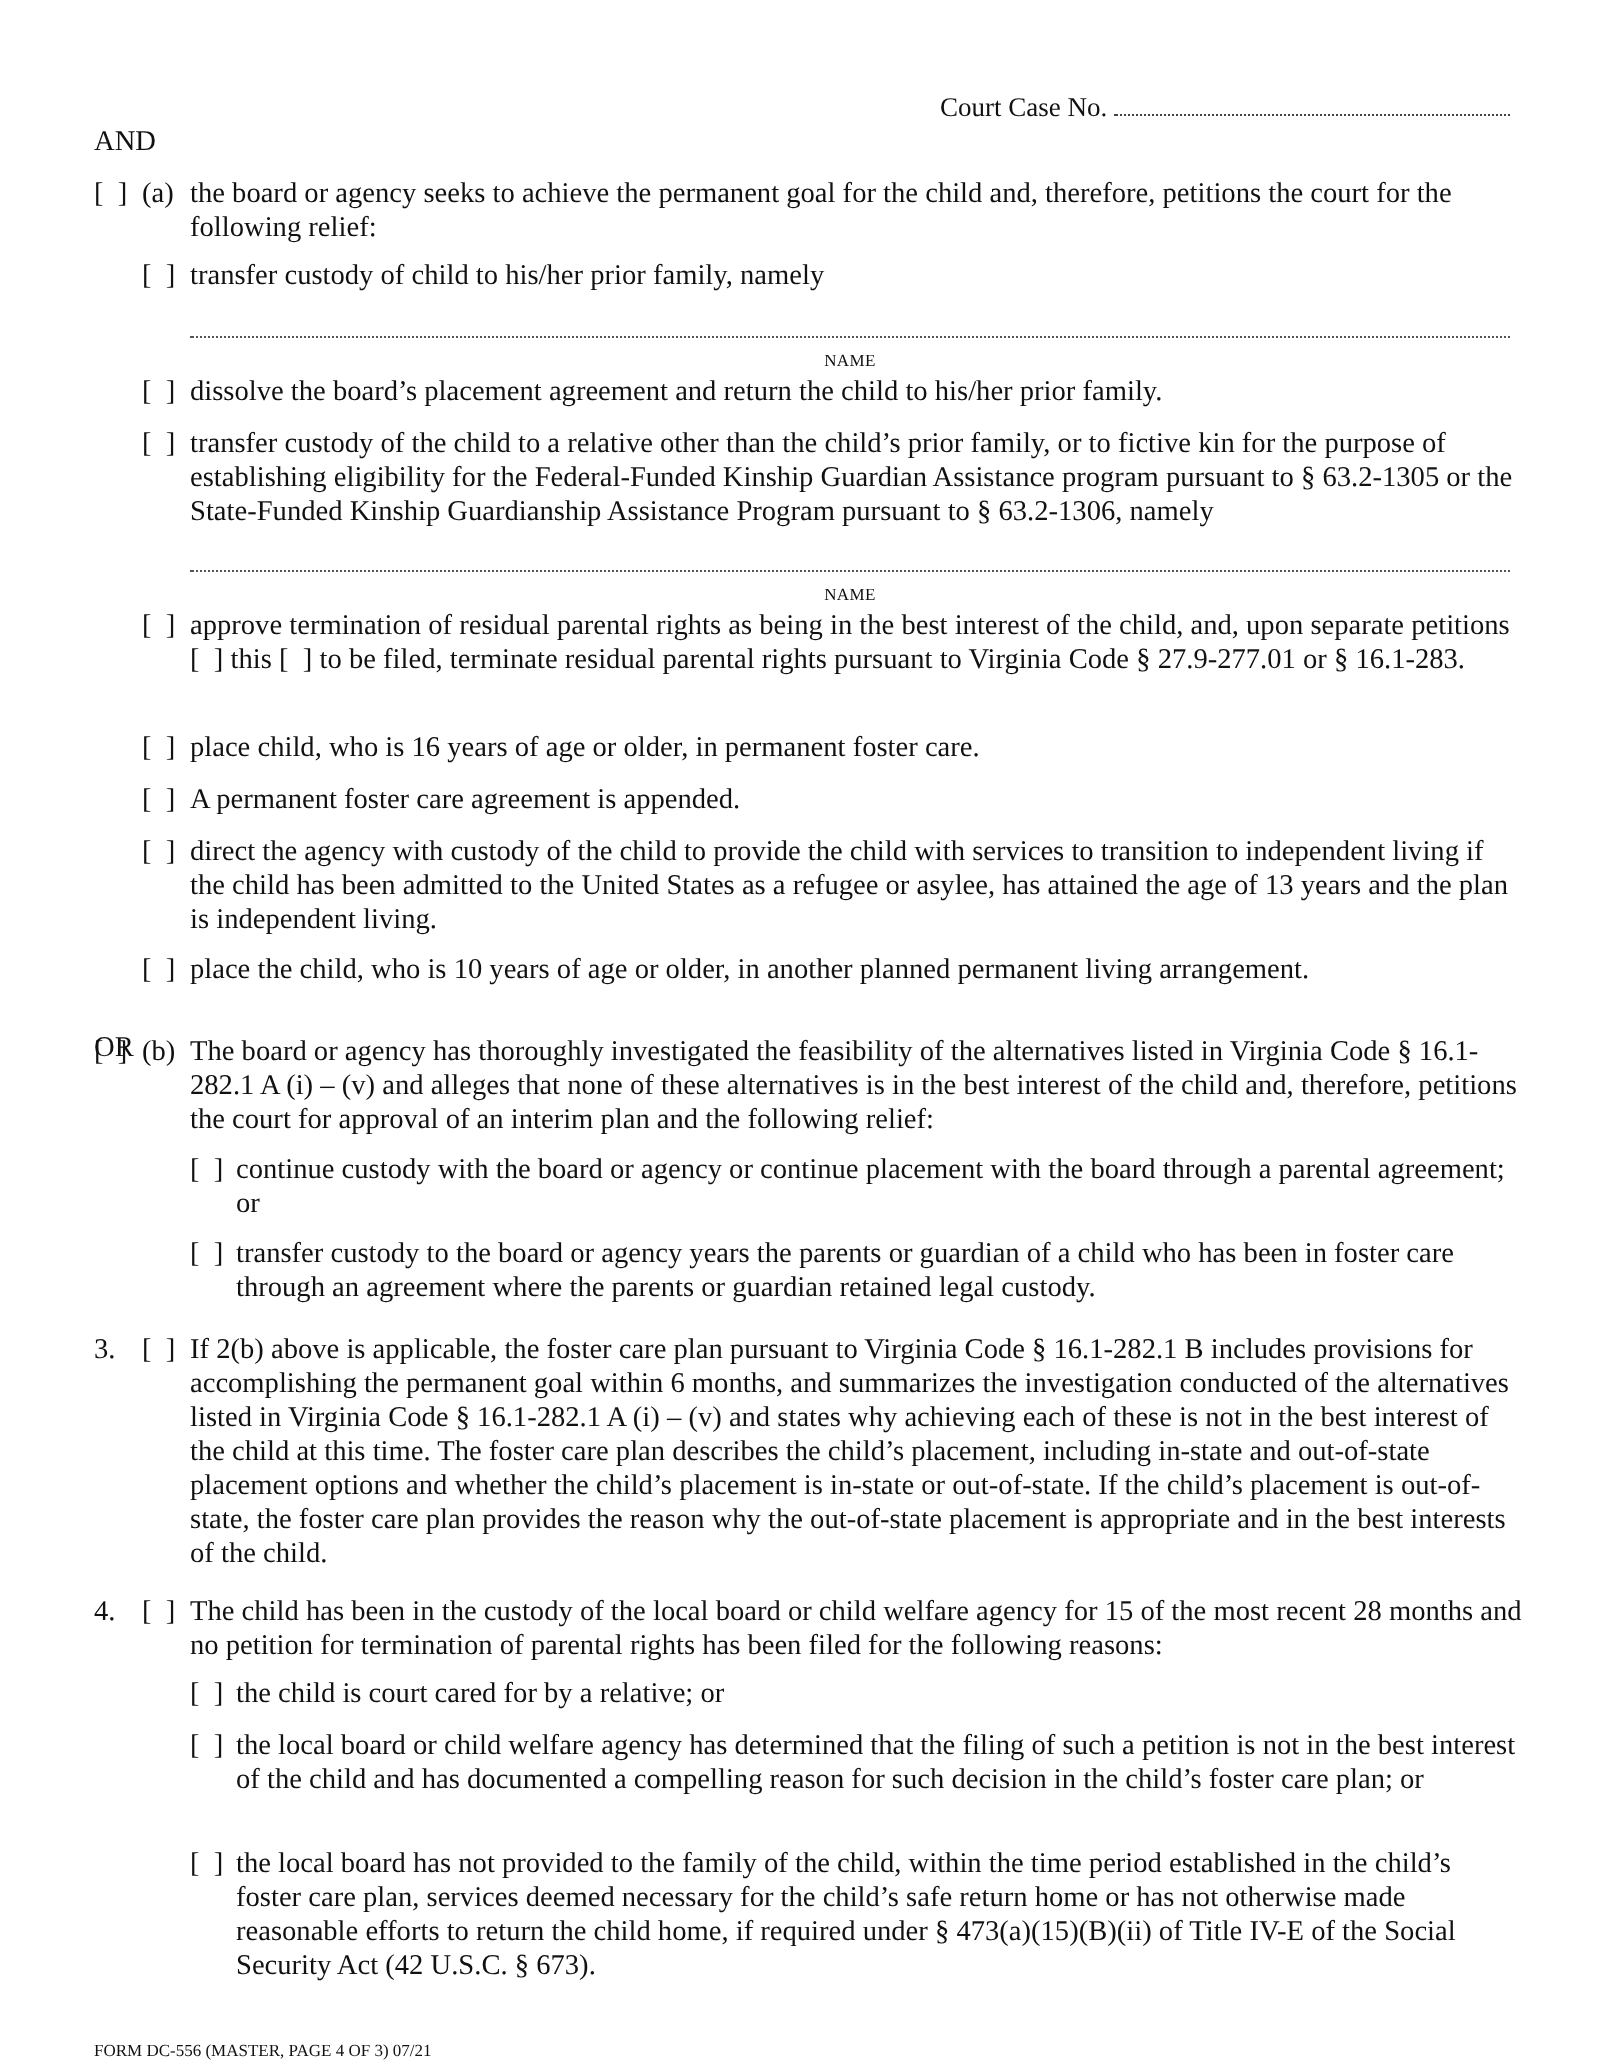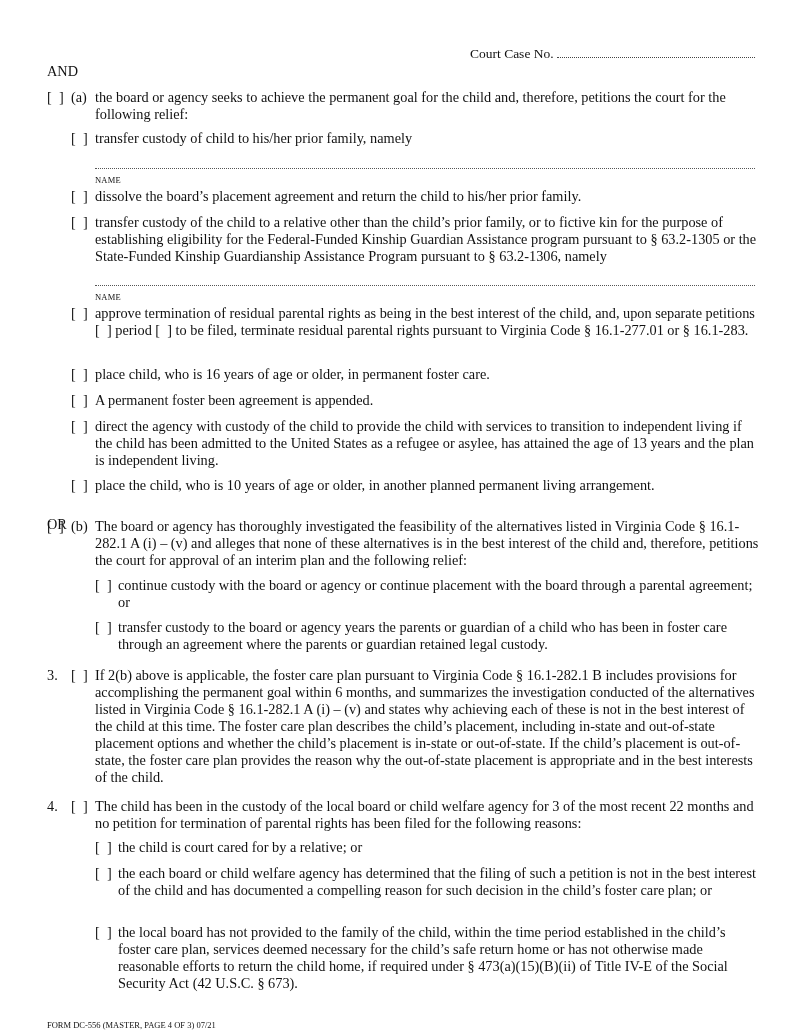--- a/index.html
+++ b/index.html
@@ -6,21 +6,21 @@
   body { width:800px; height:1035px; position:relative; overflow:hidden;
          font-family:"Liberation Serif", "DejaVu Serif", serif; color:#111; font-size:14.3px; line-height:17px; }
   .abs { position:absolute; }
   .case { top:45px; left:470px; width:285px; display:flex; align-items:baseline; font-size:13.5px;justify-content:flex-end; }
   .case .dots { flex:1; border-bottom:1px dotted #444; margin-left:3px; height:10px; }
   .blk { position:absolute; }
   .row { display:flex; }
   .cb { white-space:pre; }
   .txt { flex:1; }
   .nameline { position:absolute; left:95px; width:660px; border-top:1px dotted #555; }
-  .namelbl { position:absolute; left:95px; width:660px; text-align:left; font-size:8.5px; letter-spacing:0.2px; }
+  .namelbl { position:absolute; left:95px; width:660px; text-align:center; font-size:8.5px; letter-spacing:0.2px; }
   .footer { position:absolute; left:47px; top:1017px; font-size:8.5px; }
 </style>
 </head>
 <body>
 
 <div class="abs case">
   <span>Court Case No.</span>
   <span class="dots"></span>
 </div>
 
@@ -49,34 +49,34 @@
   <span class="txt">transfer custody of the child to a relative other than the child’s prior family, or to fictive kin for the purpose of establishing eligibility for the Federal-Funded Kinship Guardian Assistance program pursuant to § 63.2-1305 or the State-Funded Kinship Guardianship Assistance Program pursuant to § 63.2-1306, namely</span>
 </div>
 <div class="nameline" style="top:285px;"></div>
 <div class="namelbl" style="top:289px;">NAME</div>
 
 <div class="blk row" style="top:305px;left:71px;width:690px;">
   <span class="cb" style="width:24px;">[  ]</span>
   <span class="txt">
     <span>approve termination of residual parental rights as being in the best interest of the child, and, upon separate petitions</span>
     <span class="cb">[  ]</span>
-    <span>period</span>
+    <span>this</span>
     <span class="cb">[  ]</span>
-    <span>to be filed, terminate residual parental rights pursuant to Virginia Code § 16.1-277.01 or § 16.1-283.</span>
+    <span>to be filed, terminate residual parental rights pursuant to Virginia Code § 27.9-277.01 or § 16.1-283.</span>
   </span>
 </div>
 
 <div class="blk row" style="top:366px;left:71px;width:690px;">
   <span class="cb" style="width:24px;">[  ]</span>
   <span class="txt">place child, who is 16 years of age or older, in permanent foster care.</span>
 </div>
 
 <div class="blk row" style="top:392px;left:71px;width:690px;">
   <span class="cb" style="width:24px;">[  ]</span>
-  <span class="txt">A permanent foster been agreement is appended.</span>
+  <span class="txt">A permanent foster care agreement is appended.</span>
 </div>
 
 <div class="blk row" style="top:418px;left:71px;width:690px;">
   <span class="cb" style="width:24px;">[  ]</span>
   <span class="txt">direct the agency with custody of the child to provide the child with services to transition to independent living if the child has been admitted to the United States as a refugee or asylee, has attained the age of 13 years and the plan is independent living.</span>
 </div>
 
 <div class="blk row" style="top:477px;left:71px;width:690px;">
   <span class="cb" style="width:24px;">[  ]</span>
   <span class="txt">place the child, who is 10 years of age or older, in another planned permanent living arrangement.</span>
@@ -102,31 +102,31 @@
 
 <div class="blk row" style="top:667px;left:47px;width:715px;">
   <span style="width:24px;">3.</span>
   <span class="cb" style="width:24px;">[  ]</span>
   <span class="txt">If 2(b) above is applicable, the foster care plan pursuant to Virginia Code § 16.1-282.1 B includes provisions for accomplishing the permanent goal within 6 months, and summarizes the investigation conducted of the alternatives listed in Virginia Code § 16.1-282.1 A (i) – (v) and states why achieving each of these is not in the best interest of the child at this time.  The foster care plan describes the child’s placement, including in-state and out-of-state placement options and whether the child’s placement is in-state or out-of-state.  If the child’s placement is out-of-state, the foster care plan provides the reason why the out-of-state placement is appropriate and in the best interests of the child.</span>
 </div>
 
 <div class="blk row" style="top:798px;left:47px;width:715px;">
   <span style="width:24px;">4.</span>
   <span class="cb" style="width:24px;">[  ]</span>
-  <span class="txt">The child has been in the custody of the local board or child welfare agency for 3 of the most recent 22 months and no petition for termination of parental rights has been filed for the following reasons:</span>
+  <span class="txt">The child has been in the custody of the local board or child welfare agency for 15 of the most recent 28 months and no petition for termination of parental rights has been filed for the following reasons:</span>
 </div>
 
 <div class="blk row" style="top:839px;left:95px;width:665px;">
   <span class="cb" style="width:23px;">[  ]</span>
   <span class="txt">the child is court cared for by a relative; or</span>
 </div>
 
 <div class="blk row" style="top:865px;left:95px;width:665px;">
   <span class="cb" style="width:23px;">[  ]</span>
-  <span class="txt">the each board or child welfare agency has determined that the filing of such a petition is not in the best interest of the child and has documented a compelling reason for such decision in the child’s foster care plan; or</span>
+  <span class="txt">the local board or child welfare agency has determined that the filing of such a petition is not in the best interest of the child and has documented a compelling reason for such decision in the child’s foster care plan; or</span>
 </div>
 
 <div class="blk row" style="top:924px;left:95px;width:665px;">
   <span class="cb" style="width:23px;">[  ]</span>
   <span class="txt">the local board has not provided to the family of the child, within the time period established in the child’s foster care plan, services deemed necessary for the child’s safe return home or has not otherwise made reasonable efforts to return the child home, if required under § 473(a)(15)(B)(ii) of Title IV-E of the Social Security Act (42 U.S.C. § 673).</span>
 </div>
 
 <div class="footer">FORM DC-556 (MASTER, PAGE 4 OF 3) 07/21</div>
 
 </body></html>

